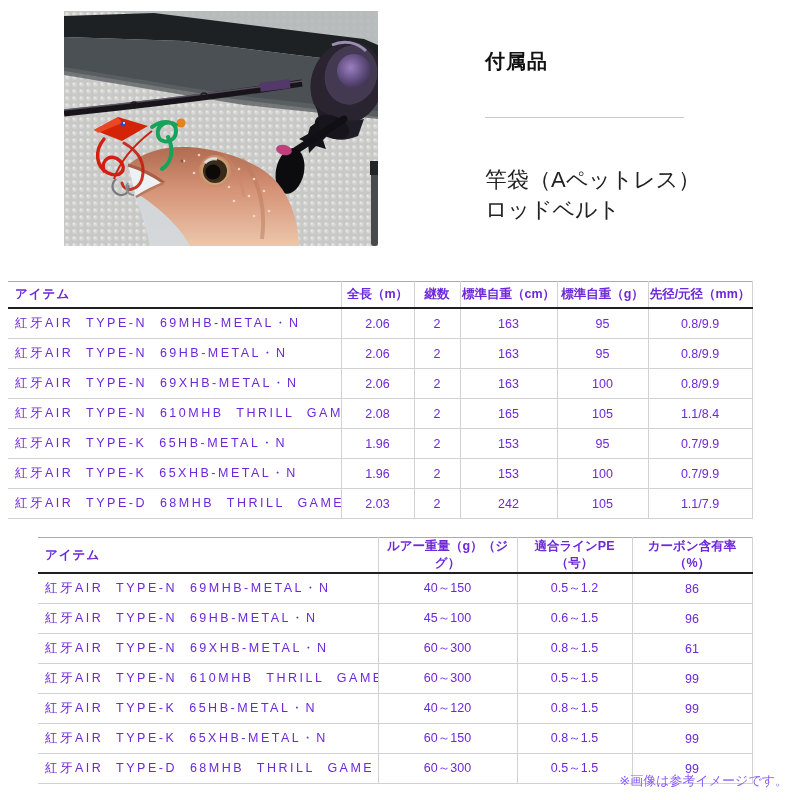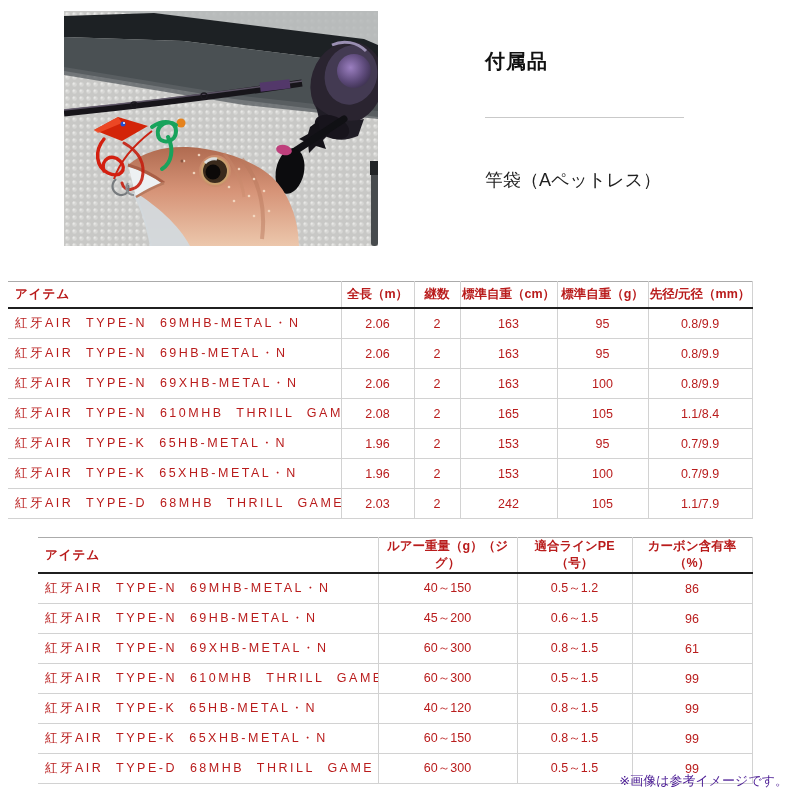--- a/index.html
+++ b/index.html
@@ -3,34 +3,34 @@
 <meta charset="utf-8">
 <style>
   html,body{margin:0;padding:0;background:#fff;}
   body{font-family:"Liberation Sans","DejaVu Sans",sans-serif;color:#222;}
   .page{position:relative;width:800px;height:800px;background:#fff;overflow:hidden;}
 
   .photo{position:absolute;left:64px;top:11px;width:314px;height:235px;display:block;}
 
   .acc-title{position:absolute;left:485px;top:48px;font-size:20px;font-weight:bold;color:#111;letter-spacing:1px;}
   .acc-divider{position:absolute;left:485px;top:117px;width:199px;height:1px;background:#c9c9c9;}
-  .acc-items{position:absolute;left:485px;top:165px;font-size:18px;line-height:30px;color:#222;}
-
-  table.spec-tbl{border-collapse:collapse;table-layout:fixed;font-size:12.5px;color:#b91c1c;}
+  .acc-items{position:absolute;left:485px;top:165px;font-size:22px;line-height:30px;color:#222;}
+
+  table.spec-tbl{border-collapse:collapse;table-layout:fixed;font-size:12.5px;color:#6d28d9;}
   table.spec-tbl th{font-weight:bold;height:25px;padding:0;border-top:1px solid #ababab;border-bottom:2px solid #1f1f1f;background:#fff;}
   table.spec-tbl td{height:29px;padding:0;border-bottom:1px solid #d2d2d2;}
   table.spec-tbl th,table.spec-tbl td{border-right:1px solid #d2d2d2;}
   .c-item{text-align:left;padding-left:7px !important;letter-spacing:2.5px;word-spacing:7px;white-space:nowrap;overflow:hidden;}
   th.c-item{letter-spacing:1px;word-spacing:0;}
   .c-num{text-align:center;}
 
   #table1{position:absolute;left:8px;top:281px;width:744px;}
   #table2{position:absolute;left:38px;top:537px;width:714px;}
 
-  .footnote{position:absolute;right:12px;top:772px;font-size:13px;color:#4c1d95;}
+  .footnote{position:absolute;right:12px;top:772px;font-size:13px;color:#8b5cf6;}
 </style>
 </head>
 <body>
 
 <div class="page">
 
   <svg class="photo" viewBox="0 0 314 235" aria-hidden="true">
     <defs>
       <pattern id="deck" width="7" height="7" patternUnits="userSpaceOnUse">
         <rect width="7" height="7" fill="#c8c8c6"></rect>
@@ -124,20 +124,21 @@
       <path d="M60,132 C74,140 82,152 78,168 C74,180 60,182 58,172" stroke="#c41e10" stroke-width="3" fill="none" opacity="0.9" stroke-linecap="round"></path>
       <path d="M52,168 c-6,6 -4,14 4,16 c6,1 10,-4 8,-10" stroke="#777b7e" stroke-width="2.2" fill="none"></path>
       <path d="M64,172 c-4,6 0,12 6,12" stroke="#8b8f92" stroke-width="2" fill="none"></path>
     </g>
   </svg>
 
   <div class="acc-title">付属品</div>
   <div class="acc-divider"></div>
   <div class="acc-items">
     <div>竿袋（Aペットレス）</div>
+    <div>ロッドベルト</div>
   </div>
 
   <table id="table1" class="spec-tbl">
       <colgroup>
         <col style="width: 333px;">
         <col style="width: 73px;">
         <col style="width: 46px;">
         <col style="width: 97px;">
         <col style="width: 91px;">
         <col style="width: 104px;">
@@ -229,21 +230,21 @@
       </thead>
       <tbody>
         <tr>
           <td class="c-item">紅牙AIR TYPE-N 69MHB-METAL・N</td>
           <td class="c-num">40～150</td>
           <td class="c-num">0.5～1.2</td>
           <td class="c-num">86</td>
         </tr>
         <tr>
           <td class="c-item">紅牙AIR TYPE-N 69HB-METAL・N</td>
-          <td class="c-num">45～200</td>
+          <td class="c-num">45～100</td>
           <td class="c-num">0.6～1.5</td>
           <td class="c-num">96</td>
         </tr>
         <tr>
           <td class="c-item">紅牙AIR TYPE-N 69XHB-METAL・N</td>
           <td class="c-num">60～300</td>
           <td class="c-num">0.8～1.5</td>
           <td class="c-num">61</td>
         </tr>
         <tr>

